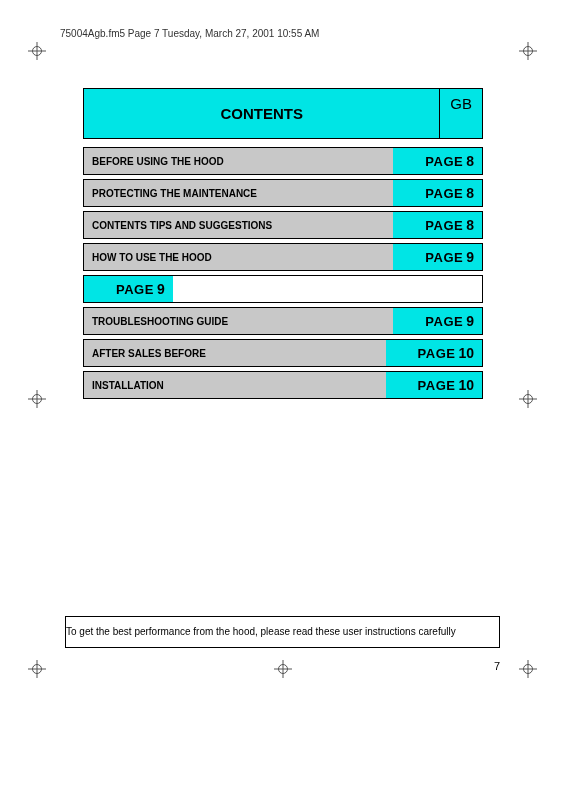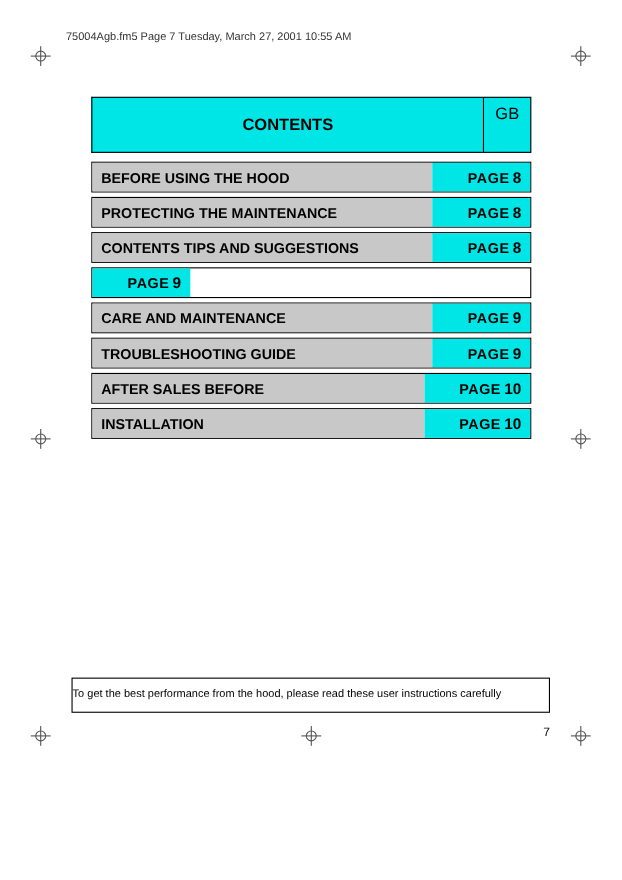--- a/index.html
+++ b/index.html
@@ -111,21 +111,21 @@
     .toc-row {
       display: flex;
       width: 100%;
       margin-bottom: 4px;
       border: 1.5px solid #000;
     }
     .toc-label {
       background: #c8c8c8;
       flex: 1;
       padding: 5px 8px;
-      font-size: 13px;
+      font-size: 10px;
       font-weight: bold;
       color: #000;
       display: flex;
       align-items: center;
     }
     .toc-page {
       background: #00e5e5;
       padding: 5px 8px;
       font-size: 11.5px;
       font-weight: bold;
@@ -257,27 +257,27 @@
           </div>
         </div>
         <div class="toc-row">
           <div class="toc-label">CONTENTS TIPS AND SUGGESTIONS</div>
           <div class="toc-page">
             <span class="page-word">PAGE</span>
             <span class="page-num">8</span>
           </div>
         </div>
         <div class="toc-row">
+          <div class="toc-label">HOW TO USE THE HOOD</div>
           <div class="toc-page">
             <span class="page-word">PAGE</span>
             <span class="page-num">9</span>
           </div>
         </div>
         <div class="toc-row">
-          <div class="toc-label">CARE AND MAINTENANCE</div>
           <div class="toc-page">
             <span class="page-word">PAGE</span>
             <span class="page-num">9</span>
           </div>
         </div>
         <div class="toc-row">
           <div class="toc-label">TROUBLESHOOTING GUIDE</div>
           <div class="toc-page">
             <span class="page-word">PAGE</span>
             <span class="page-num">9</span>

